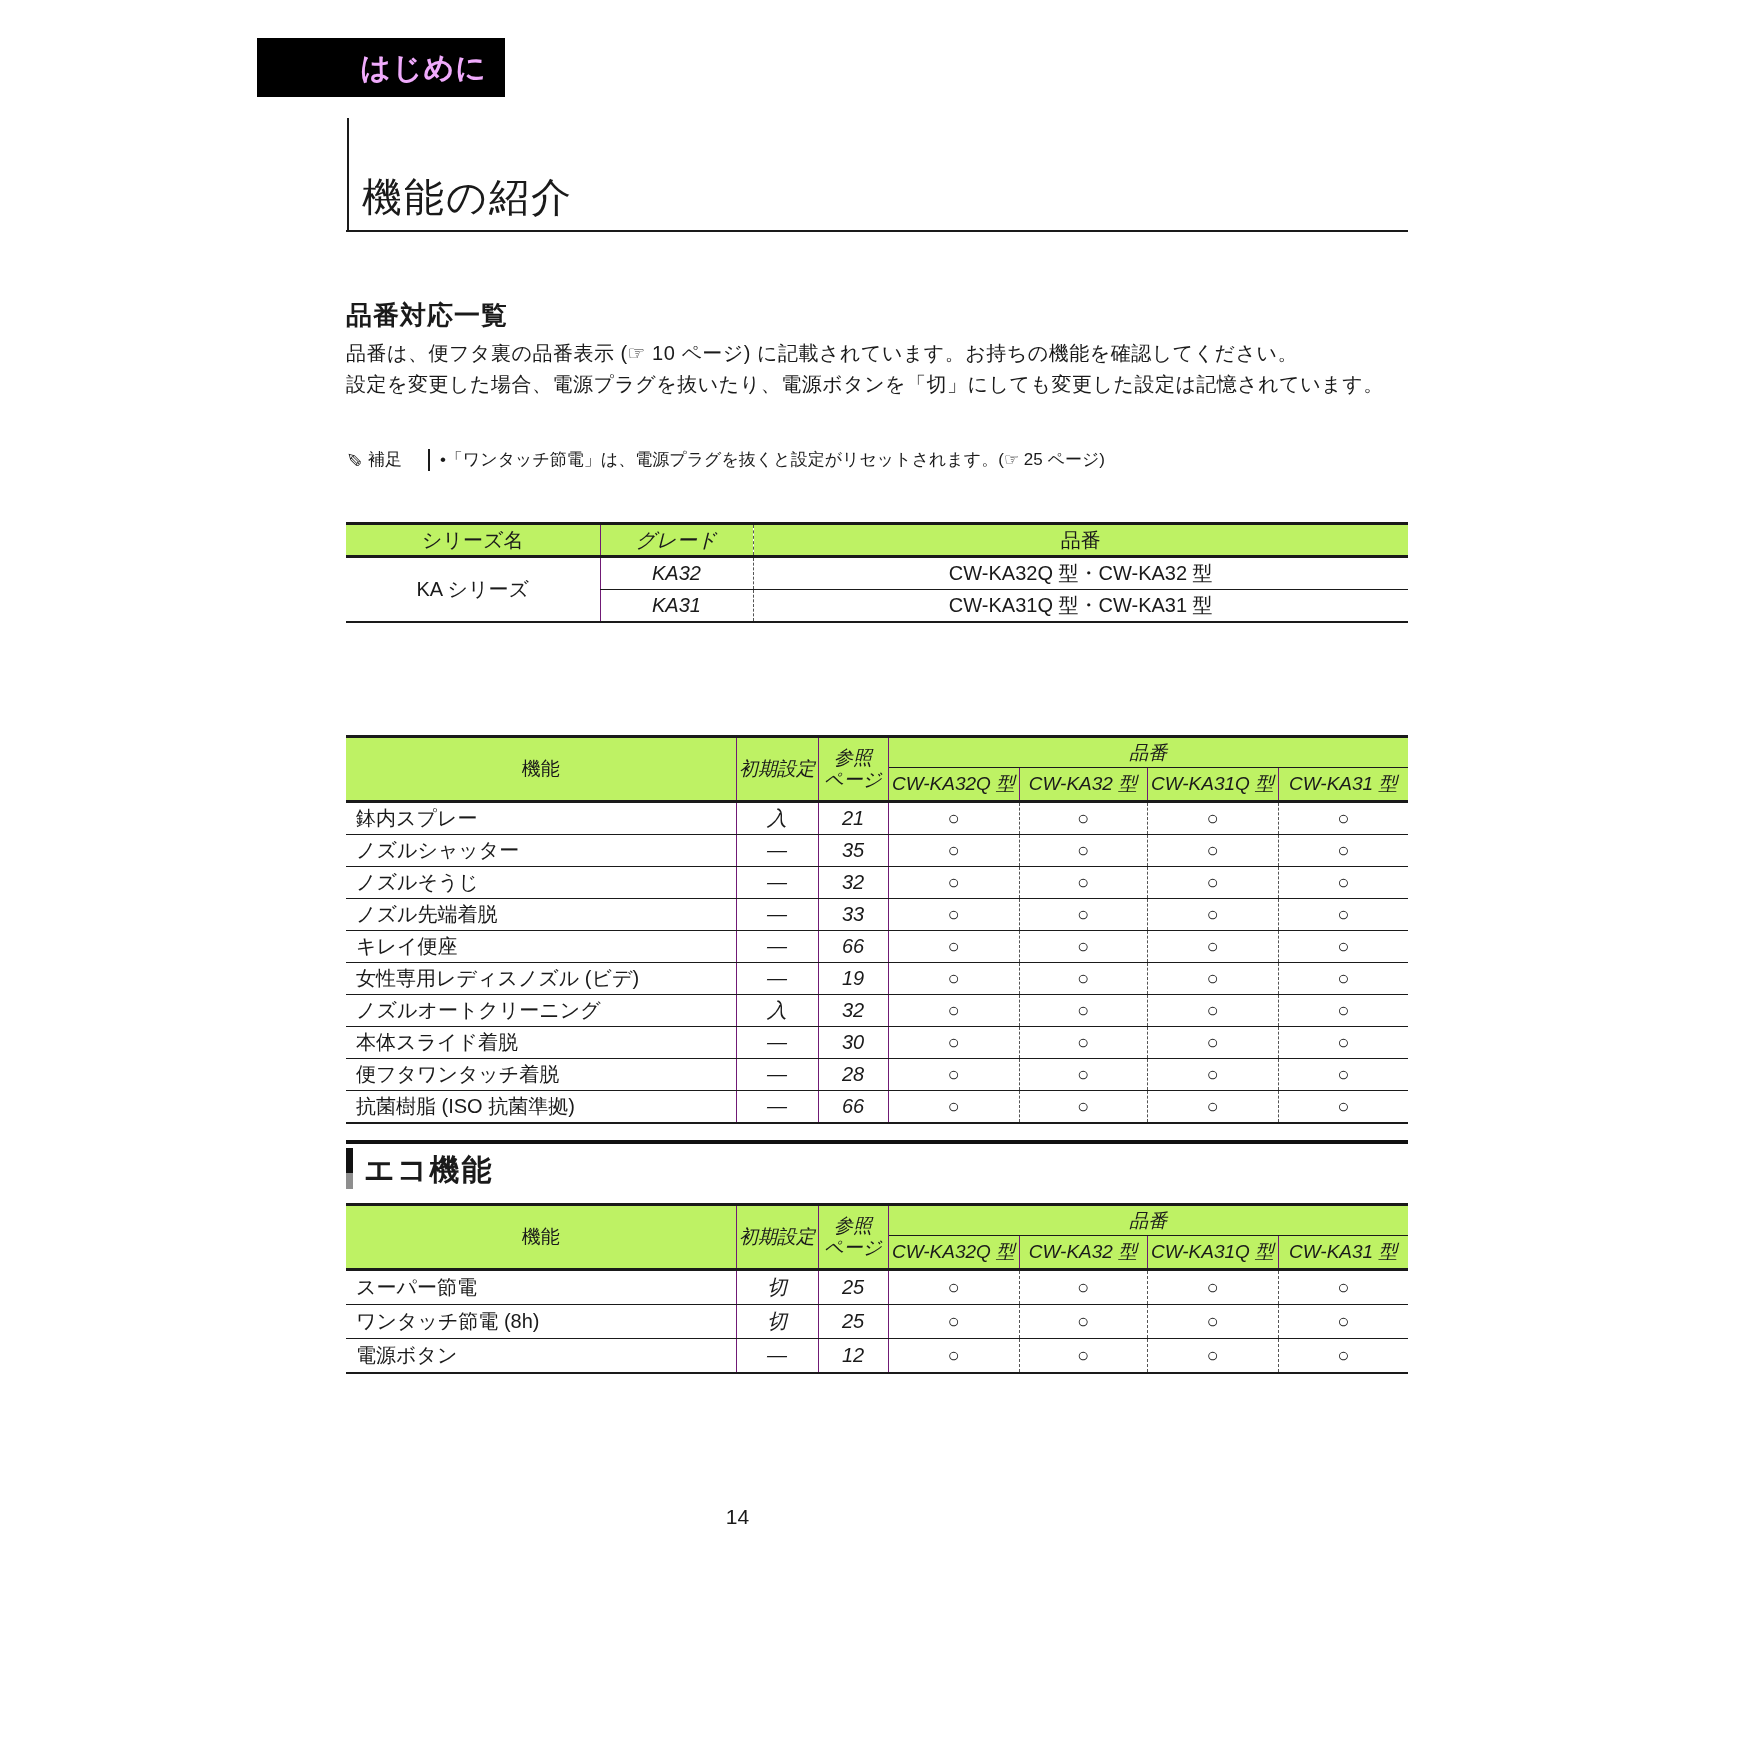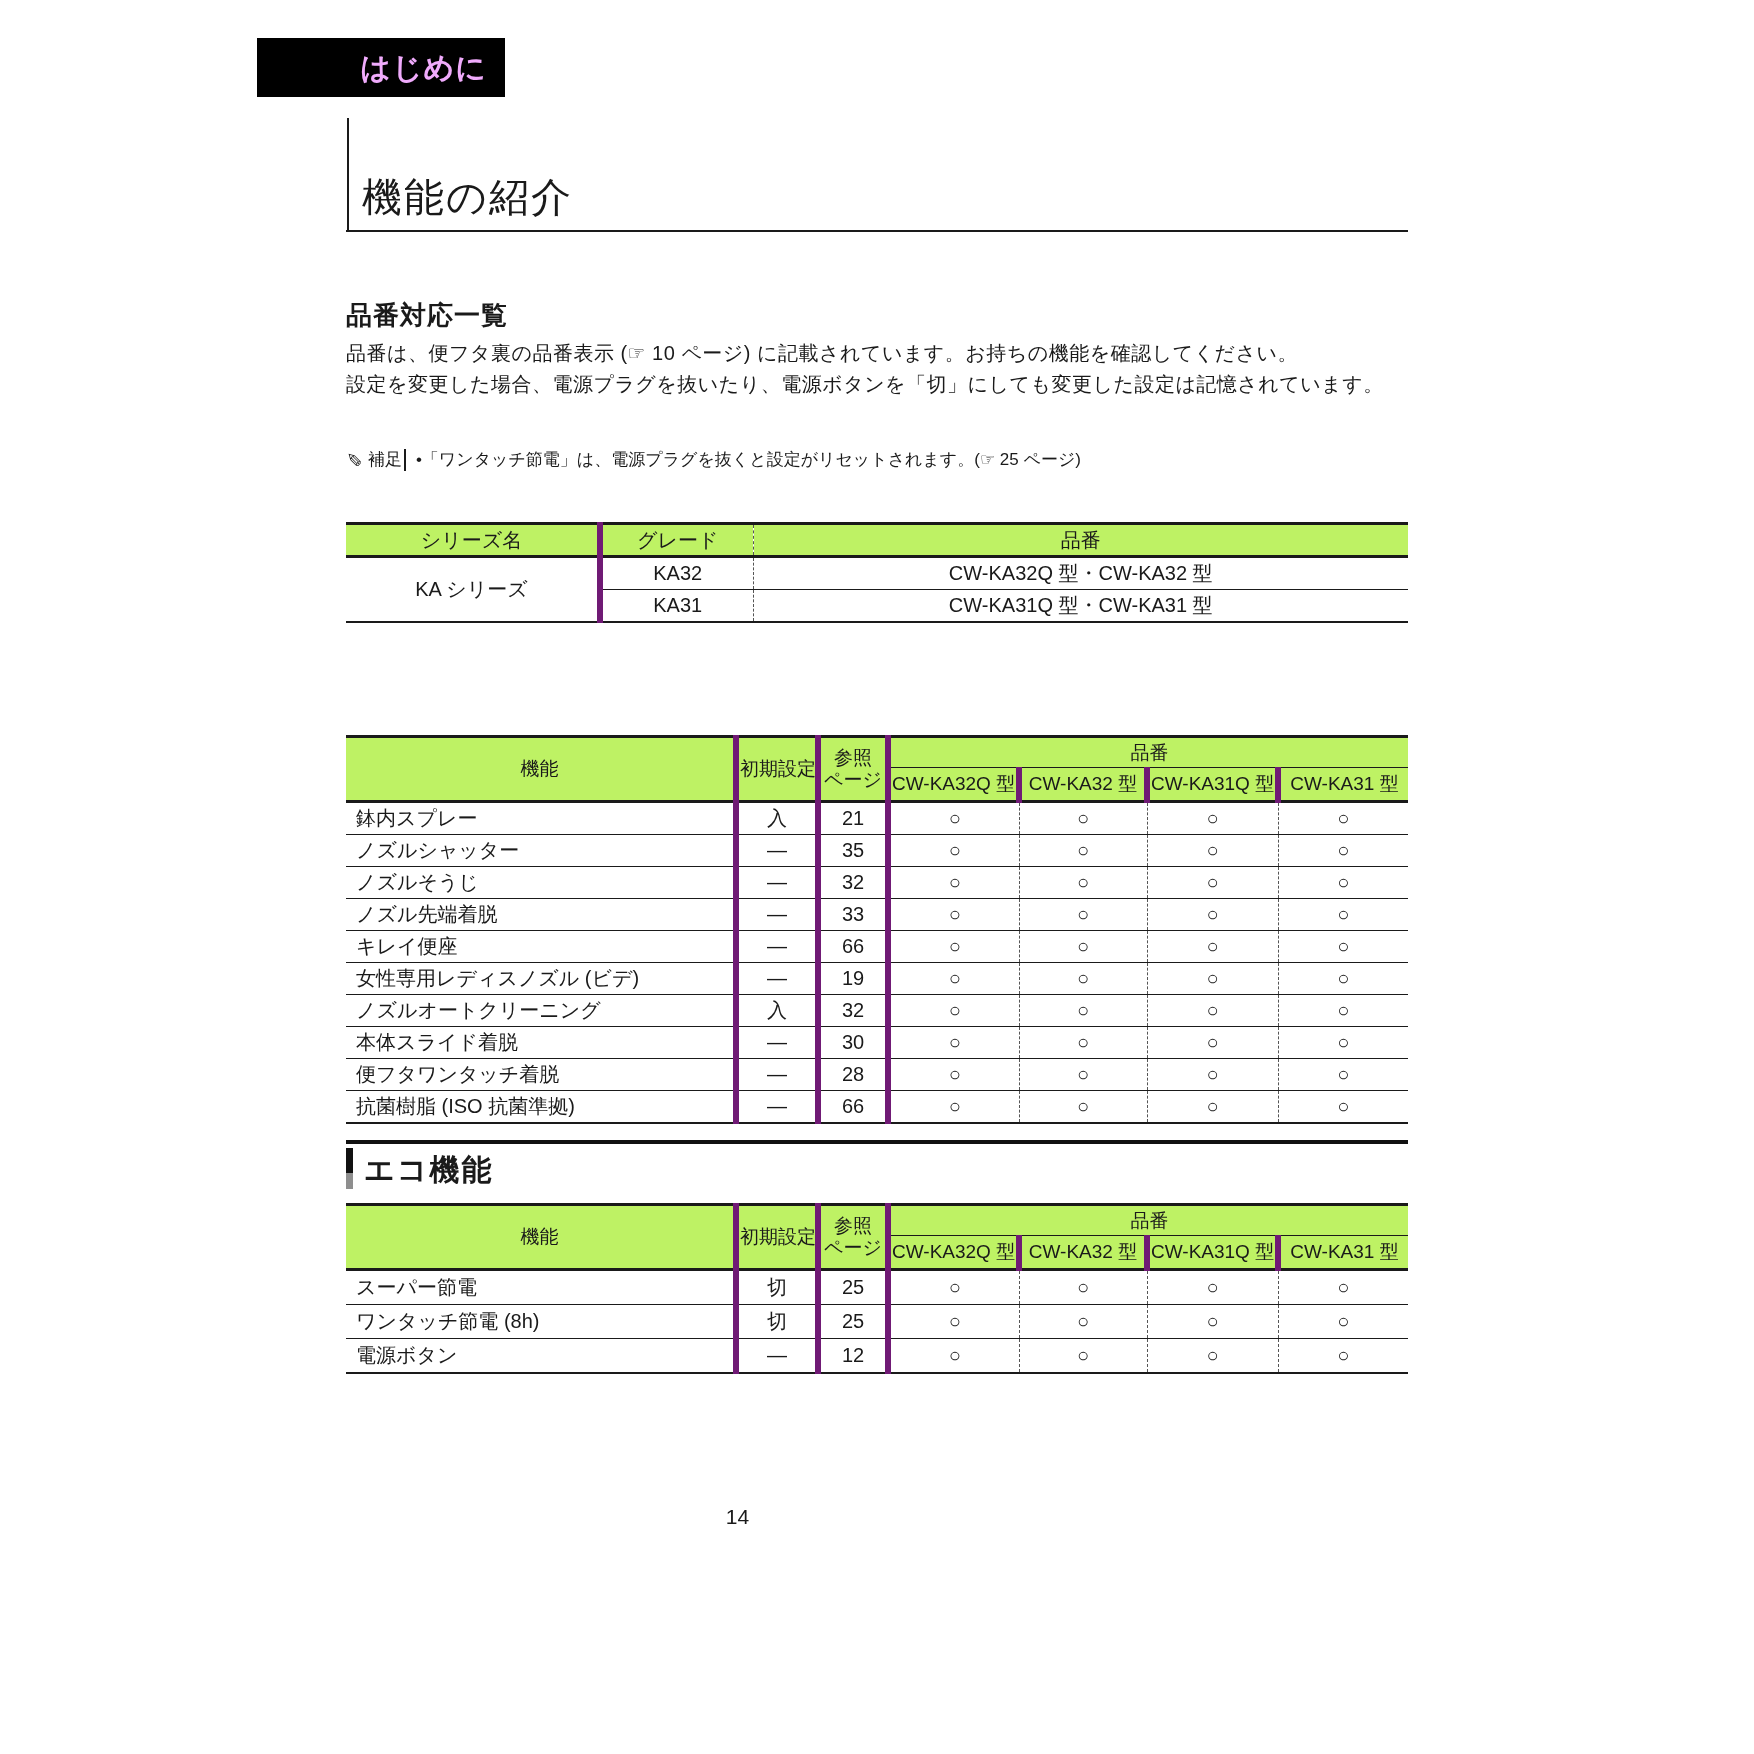--- a/index.html
+++ b/index.html
@@ -22,32 +22,32 @@
   }
   
   #title-vline{position:absolute;left:347px;top:118px;width:2px;height:112px;background:#1a1a1a;}
   #page-title{position:absolute;left:362px;top:170px;font-size:40px;font-weight:400;letter-spacing:2px;}
   #title-rule{position:absolute;left:346px;top:230px;width:1062px;height:2px;background:#1a1a1a;}
   
   #sec1-heading{position:absolute;left:346px;top:298px;font-size:26px;font-weight:bold;letter-spacing:1px;}
   #sec1-body{position:absolute;left:346px;top:338px;font-size:20px;line-height:31px;letter-spacing:0.5px;}
   #note-row{position:absolute;left:346px;top:448px;font-size:17px;display:flex;align-items:center;}
   #note-row .pencil{font-size:19px;margin-right:6px;transform:rotate(90deg) scaleX(-1);display:inline-block;}
-  #note-row .note-label{margin-right:2px;}
+  #note-row .note-label{margin-right:26px;}
   #note-row .note-bar{width:2px;height:22px;background:#1a1a1a;margin-right:10px;}
   
   table{border-collapse:collapse;table-layout:fixed;width:1062px;}
   td,th{font-weight:normal;font-size:20px;overflow:hidden;white-space:nowrap;}
   .hdr{background:#bef264;text-align:center;}
   
   #series-table{position:absolute;left:346px;top:522px;}
   #series-table table{border-top:3px solid #1a1a1a;border-bottom:2px solid #1a1a1a;}
   #series-table .hdr td{height:28px;border-bottom:3px solid #1a1a1a;}
   #series-table td{height:29px;text-align:center;}
-  .v-solid{border-left:6px solid #701a75;}
+  .v-solid{border-left:1px solid #701a75;font-style:italic;}
   .v-dash{border-left:1px dashed #555555;}
   .h-line{border-bottom:1px solid #1a1a1a;}
   
   .feat-section{position:absolute;left:346px;width:1062px;border-top:4px solid #111111;}
   .feat-section .bar{
     position:absolute;left:0;top:4px;width:7px;height:41px;
     background:linear-gradient(to bottom,#111111 0 62%,#8e8e8e 62% 100%);
   }
   .feat-section .feat-label{
     margin-left:18px;margin-top:6px;display:inline-block;

